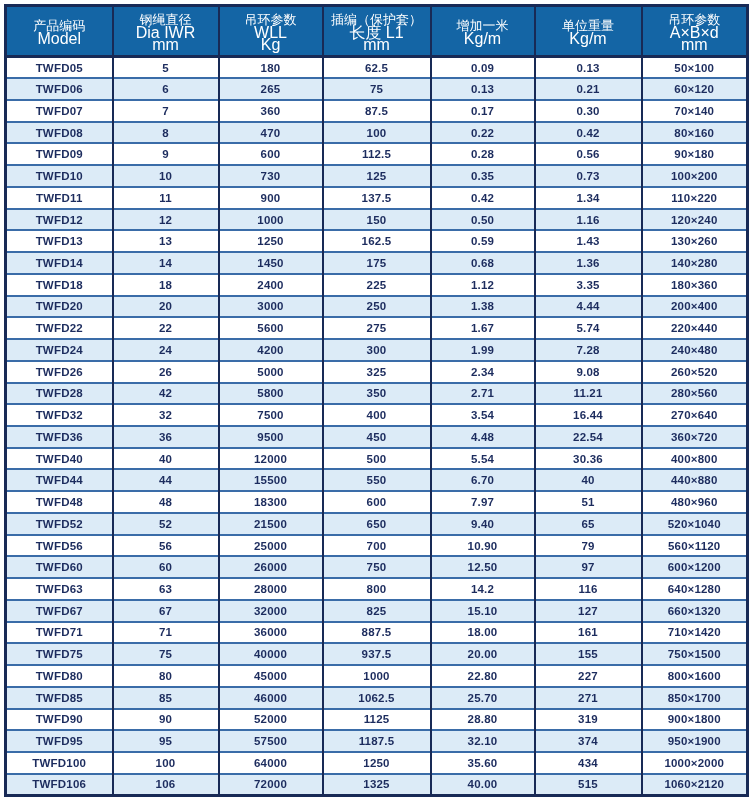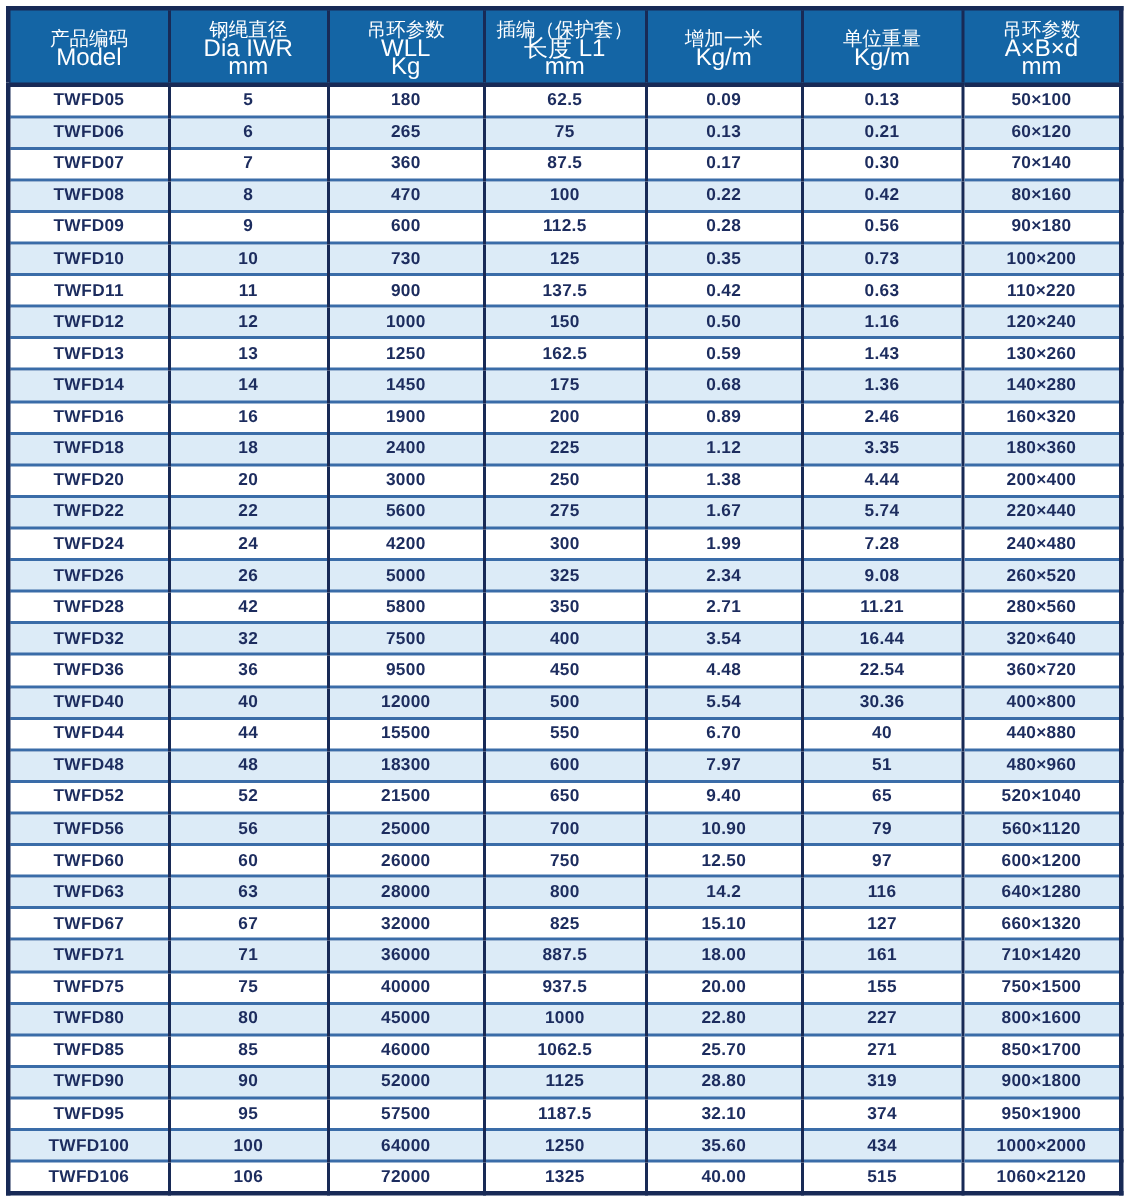--- a/index.html
+++ b/index.html
@@ -162,21 +162,21 @@
           <td>0.35</td>
           <td>0.73</td>
           <td>100×200</td>
         </tr>
         <tr>
           <td>TWFD11</td>
           <td>11</td>
           <td>900</td>
           <td>137.5</td>
           <td>0.42</td>
-          <td>0.63</td>
+          <td>1.34</td>
           <td>110×220</td>
         </tr>
         <tr>
           <td>TWFD12</td>
           <td>12</td>
           <td>1000</td>
           <td>150</td>
           <td>0.50</td>
           <td>1.16</td>
           <td>120×240</td>
@@ -193,29 +193,20 @@
         <tr>
           <td>TWFD14</td>
           <td>14</td>
           <td>1450</td>
           <td>175</td>
           <td>0.68</td>
           <td>1.36</td>
           <td>140×280</td>
         </tr>
         <tr>
-          <td>TWFD16</td>
-          <td>16</td>
-          <td>1900</td>
-          <td>200</td>
-          <td>0.89</td>
-          <td>2.46</td>
-          <td>160×320</td>
-        </tr>
-        <tr>
           <td>TWFD18</td>
           <td>18</td>
           <td>2400</td>
           <td>225</td>
           <td>1.12</td>
           <td>3.35</td>
           <td>180×360</td>
         </tr>
         <tr>
           <td>TWFD20</td>
@@ -262,21 +253,21 @@
           <td>11.21</td>
           <td>280×560</td>
         </tr>
         <tr>
           <td>TWFD32</td>
           <td>32</td>
           <td>7500</td>
           <td>400</td>
           <td>3.54</td>
           <td>16.44</td>
-          <td>320×640</td>
+          <td>270×640</td>
         </tr>
         <tr>
           <td>TWFD36</td>
           <td>36</td>
           <td>9500</td>
           <td>450</td>
           <td>4.48</td>
           <td>22.54</td>
           <td>360×720</td>
         </tr>

